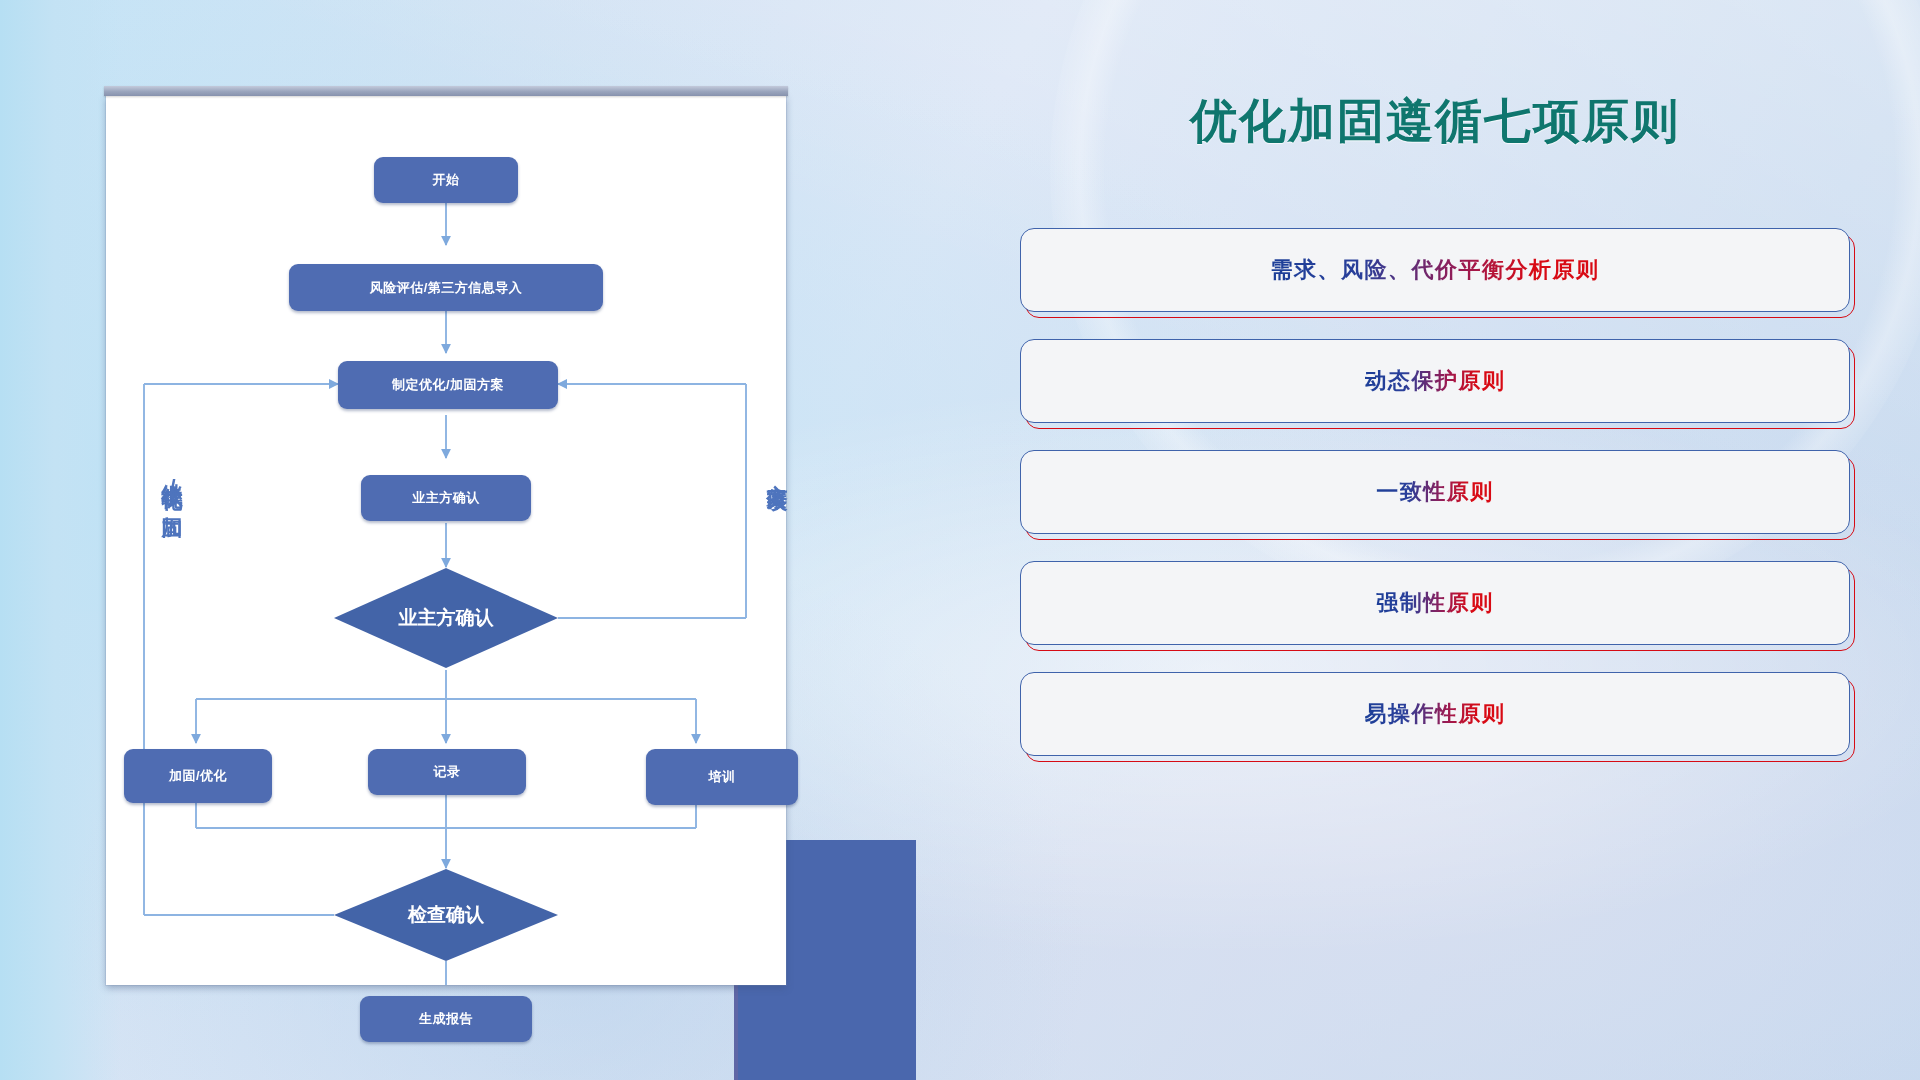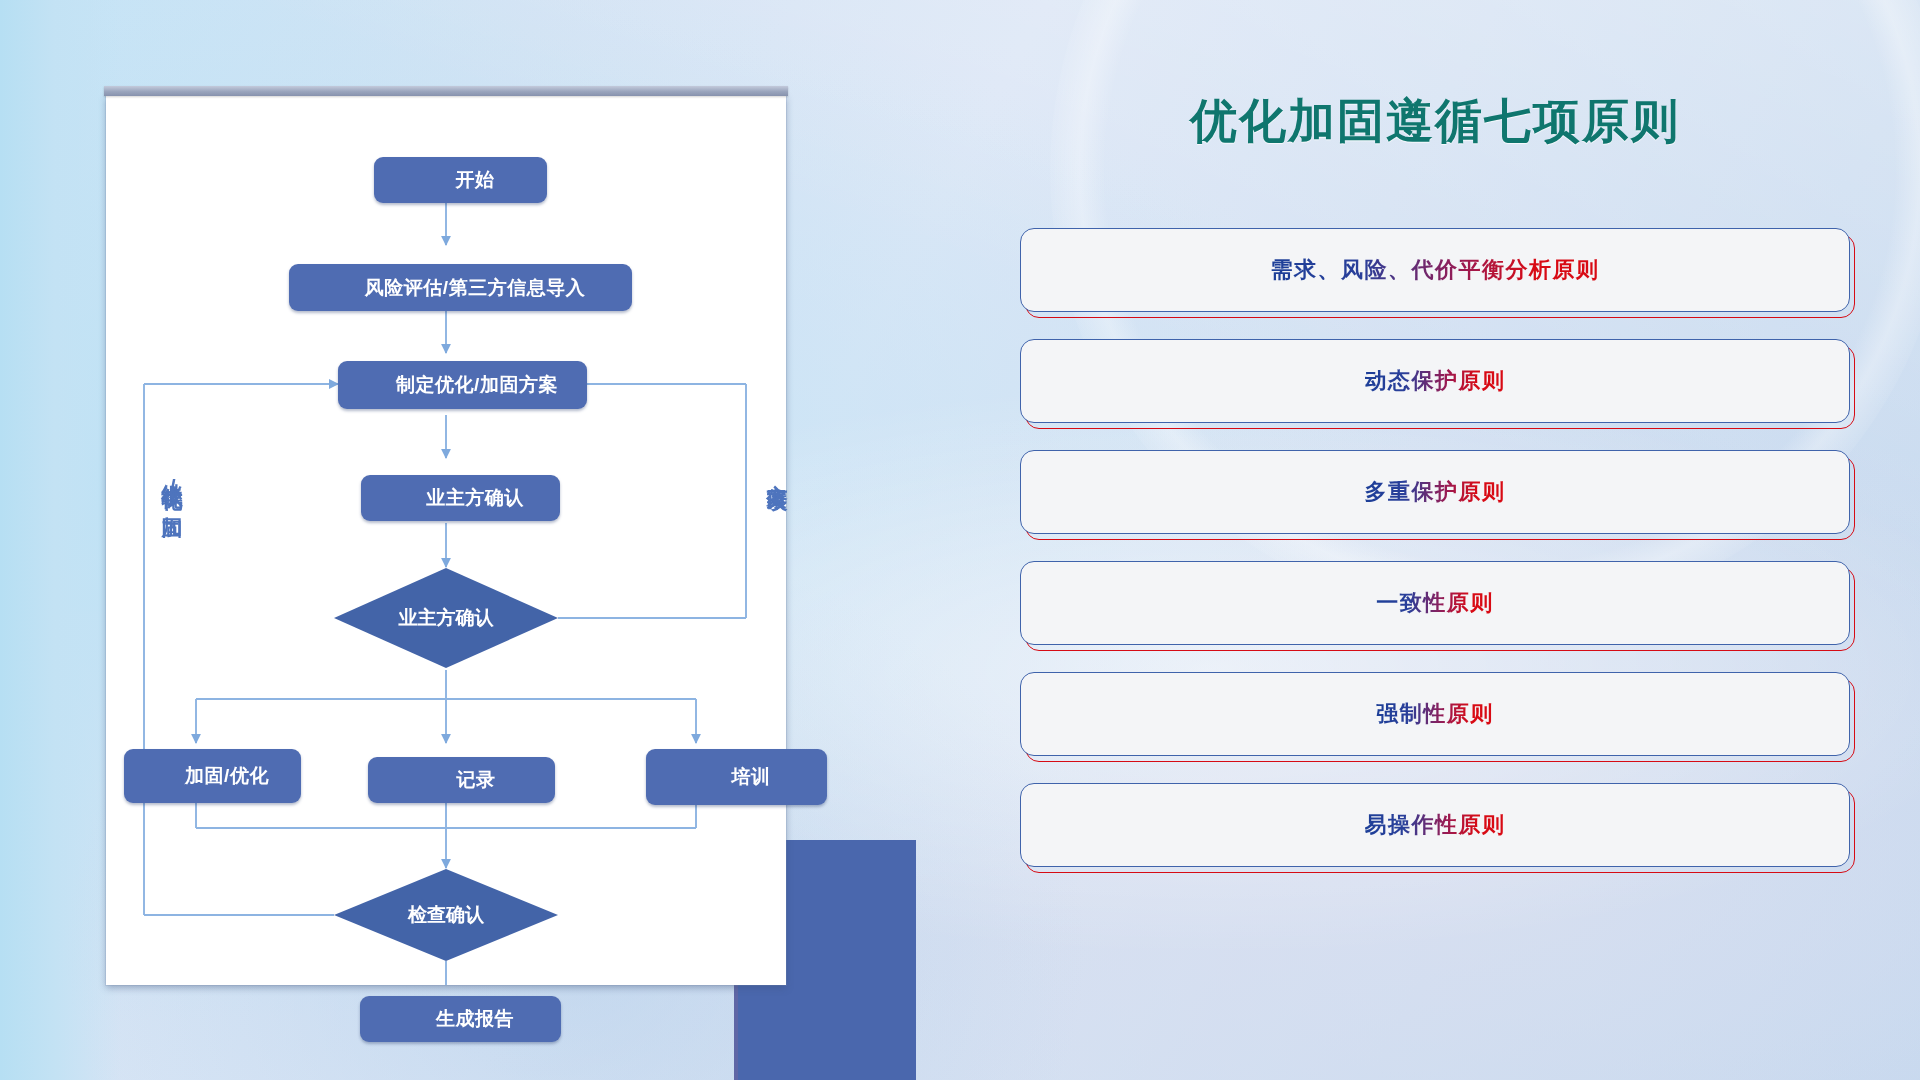--- a/index.html
+++ b/index.html
@@ -40,22 +40,22 @@
   .card-topbar{position:absolute;left:-2px;top:-9px;width:684px;height:10px;
     background:linear-gradient(180deg,#c3cadb 0%,#9aa5bd 55%,#8792ad 100%);
     box-shadow:0 1px 2px rgba(0,0,0,.18);}
 
   
   #flow-canvas{position:absolute;inset:0;}
   #flow-canvas svg{position:absolute;left:0;top:0;}
 
   .node{position:absolute;display:flex;align-items:center;justify-content:center;
     background:#4f6cb2;color:#fff;border-radius:9px;font-weight:bold;
-    font-size:19px;letter-spacing:.5px;
-    box-shadow:0 2px 3px rgba(40,60,110,.35);padding-left:29px;}
+    font-size:13px;letter-spacing:.5px;
+    box-shadow:0 2px 3px rgba(40,60,110,.35);}
   .diamond{position:absolute;display:flex;align-items:center;justify-content:center;
     color:#fff;font-weight:bold;font-size:19px;
     background:#4364a8;
     clip-path:polygon(50% 0,100% 50%,50% 100%,0 50%);}
   .vlabel{position:absolute;color:#4e74bd;font-weight:bold;font-size:21px;
     writing-mode:vertical-rl;text-orientation:upright;letter-spacing:2px;
     line-height:1.05;white-space:nowrap;}
 
   
   #right{position:absolute;left:1020px;top:90px;width:830px;height:950px;}
@@ -155,21 +155,21 @@
       </div>
 
       <div class="diamond" style="left:228px;top:473px;width:224px;height:100px;">
         <span>业主方确认</span>
       </div>
 
       <div class="node" style="left:18px;top:654px;width:148px;height:54px;">
         <span>加固/优化</span>
       </div>
 
-      <div class="node" style="left:262px;top:654px;width:158px;height:46px;margin-top:8px;">
+      <div class="node" style="left:262px;top:654px;width:158px;height:46px;">
         <span>记录</span>
       </div>
 
       <div class="node" style="left:540px;top:654px;width:152px;height:56px;">
         <span>培训</span>
       </div>
 
       <div class="diamond" style="left:228px;top:774px;width:224px;height:92px;">
         <span>检查确认</span>
       </div>
@@ -200,26 +200,20 @@
     </div>
 
 
     <div class="principle">
       <div class="p-shadow"></div>
       <div class="p-box">
         <span class="p-text">动态保护原则</span>
       </div>
     </div>
 
-    <div class="principle">
-      <div class="p-shadow"></div>
-      <div class="p-box">
-        <span class="p-text">多重保护原则</span>
-      </div>
-    </div>
 
     <div class="principle">
       <div class="p-shadow"></div>
       <div class="p-box">
         <span class="p-text">一致性原则</span>
       </div>
     </div>
 
     <div class="principle">
       <div class="p-shadow"></div>

